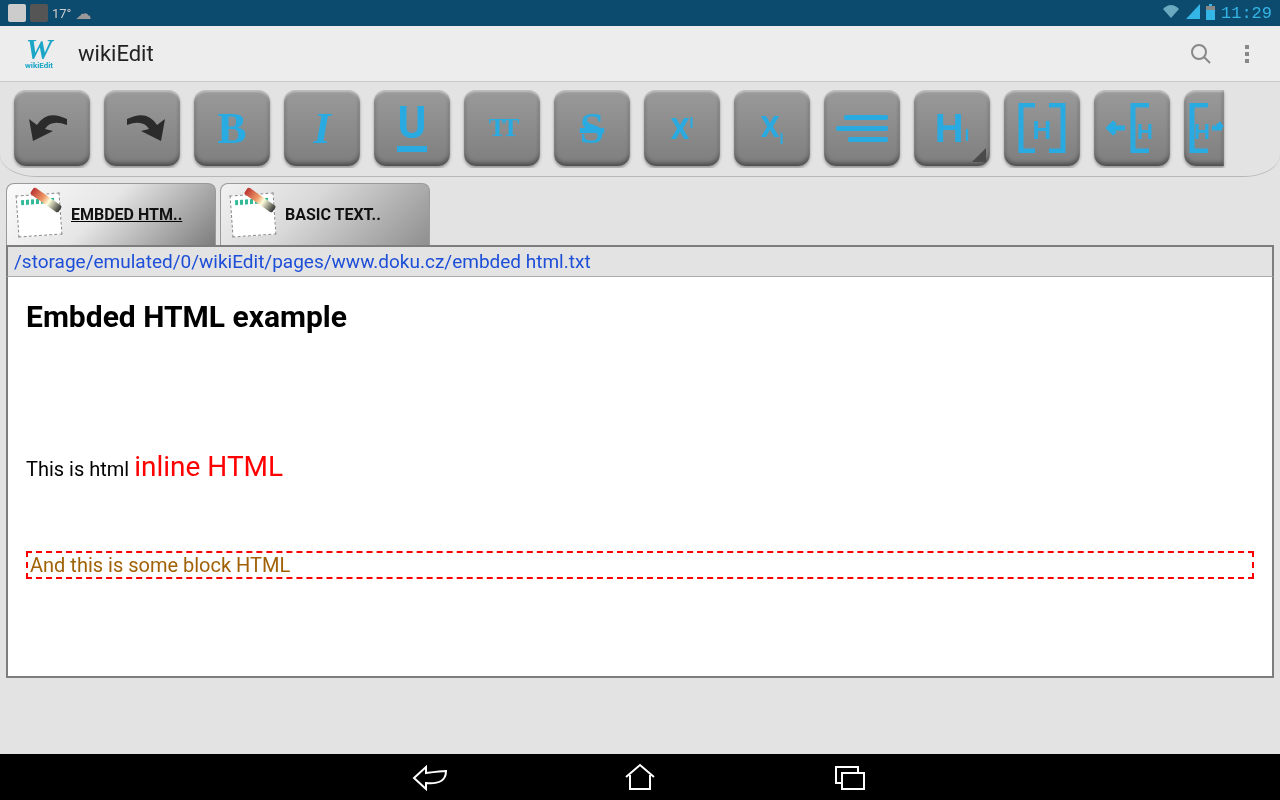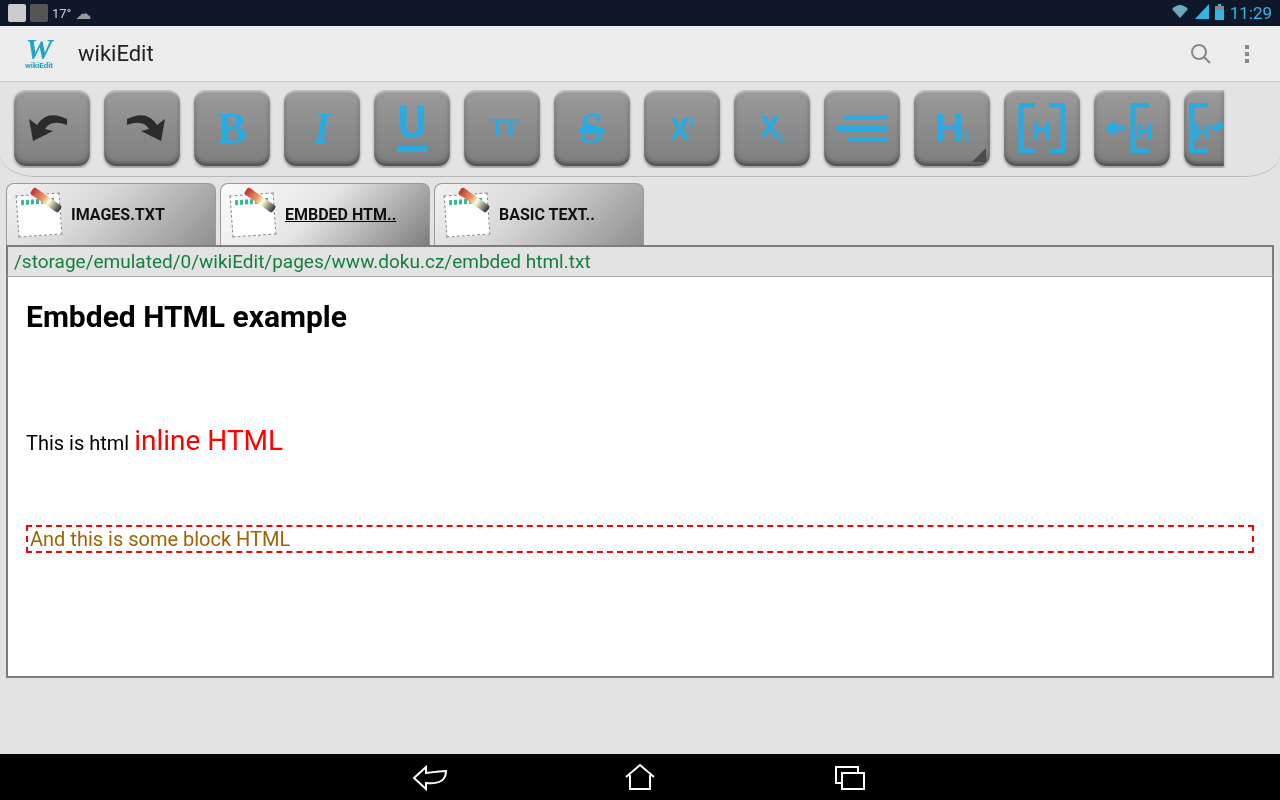--- a/index.html
+++ b/index.html
@@ -1,21 +1,21 @@
 <!DOCTYPE html>
 <html><head>
 <meta charset="utf-8">
 <style>
   * { box-sizing: border-box; margin: 0; padding: 0; }
   html, body { width: 1280px; height: 800px; font-family: Roboto, Arial, sans-serif; background: #000; overflow: hidden; }
 
   
   .status-bar {
     height: 26px;
-    background: #0f172a;
+    background: #0c4a6e;
     color: #33b5e5;
     display: flex;
     align-items: center;
     font-size: 14px;
     padding: 0 8px;
   }
   .status-left { display: flex; align-items: center; gap: 4px; flex: 1; }
   .status-right { display: flex; align-items: center; gap: 6px; }
   .status-notif-icon {
     width: 18px; height: 18px; background: #ccc; border-radius: 2px;
@@ -150,35 +150,35 @@
   .tab-label { font-size: 16px; font-weight: bold; color: #111; white-space: nowrap; }
 
   
   .path-bar {
     background: #e3e3e3;
     border: 2px solid #7d7d7d;
     border-bottom: none;
     margin: 0 6px;
     padding: 3px 6px;
     font-size: 19px;
-    color: #15803d;
+    color: #1d4ed8;
   }
 
   
   .content-frame {
     background: #fff;
     margin: 0 6px;
     border: 2px solid #7d7d7d;
     border-top: 1px solid #aaa;
     height: 402px;
     padding: 22px 18px;
     overflow: auto;
   }
   .content-frame h2 {
-    font-size: 30px; font-weight: bold; color: #000; margin-bottom: 90px;
+    font-size: 30px; font-weight: bold; color: #000; margin-bottom: 116px;
   }
   .content-line1 { font-size: 20px; color:#000; margin-bottom: 68px;}
   .content-line1 .inline-html { color: #ff0000; font-size: 28px; }
   .block-html {
     border: 2px dashed #ff0000;
     padding: 0 2px;
     font-size: 20px;
     color: #a16207;
   }
 
@@ -239,21 +239,21 @@
           <path d="M0 15 L14 15 L14 0 Z" fill="#33b5e5"></path>
         </svg>
     </span>
     <span>
       <svg width="9" height="16" viewBox="0 0 9 16">
           <rect x="3" y="0" width="3" height="2" fill="#33b5e5"></rect>
           <rect x="0" y="2" width="9" height="14" fill="#888"></rect>
           <rect x="0" y="6" width="9" height="10" fill="#33b5e5"></rect>
         </svg>
     </span>
-    <span style="font-size:17px;">11:29</span>
+    <span style="font-size:17px;font-family:Liberation Mono, monospace;">11:29</span>
   </div>
 </div>
 
 <div class="app-body">
 
   <div class="action-bar">
     <div class="app-logo">
       <div class="w">W</div>
       <div class="sub">wikiEdit</div>
     </div>
@@ -338,27 +338,20 @@
         <svg width="40" height="50" viewBox="0 0 40 50">
           <path d="M8 6 L8 2 L24 2 M8 6 L8 44 M8 44 L8 48 L24 48" stroke="#29abe2" stroke-width="5" fill="none"></path>
           <text x="18" y="36" text-anchor="middle" font-size="22" font-weight="bold" fill="#29abe2" font-family="Arial">H</text>
           <path d="M28 25 L38 25 M34 20 L38 25" stroke="#29abe2" stroke-width="5" fill="none"></path>
         </svg>
       </div>
     </div>
   </div>
 
   <div class="tabs-area">
-    <div class="tab">
-      <div class="tab-icon">
-          <div class="page"></div>
-          <div class="pencil"></div>
-        </div>
-      <span class="tab-label">IMAGES.TXT</span>
-    </div>
     <div class="tab active">
       <div class="tab-icon">
           <div class="page"></div>
           <div class="pencil"></div>
         </div>
       <span class="tab-label">EMBDED HTM..</span>
     </div>
     <div class="tab">
       <div class="tab-icon">
           <div class="page"></div>

